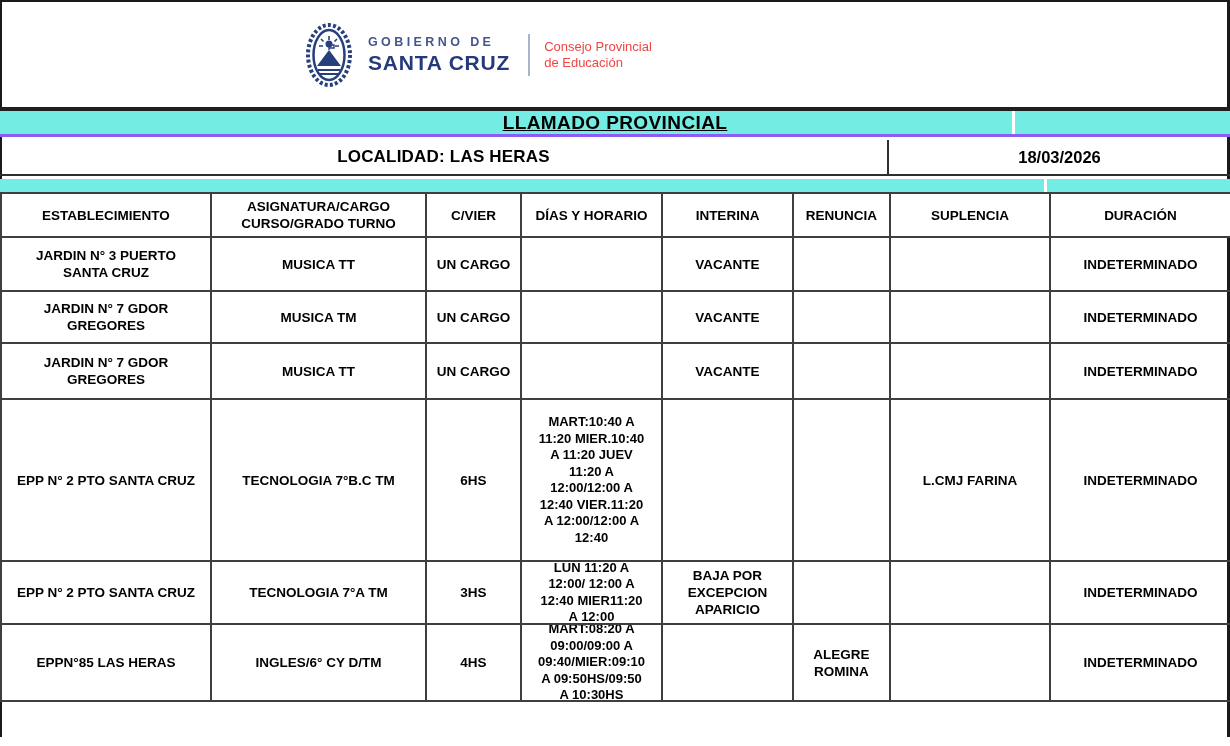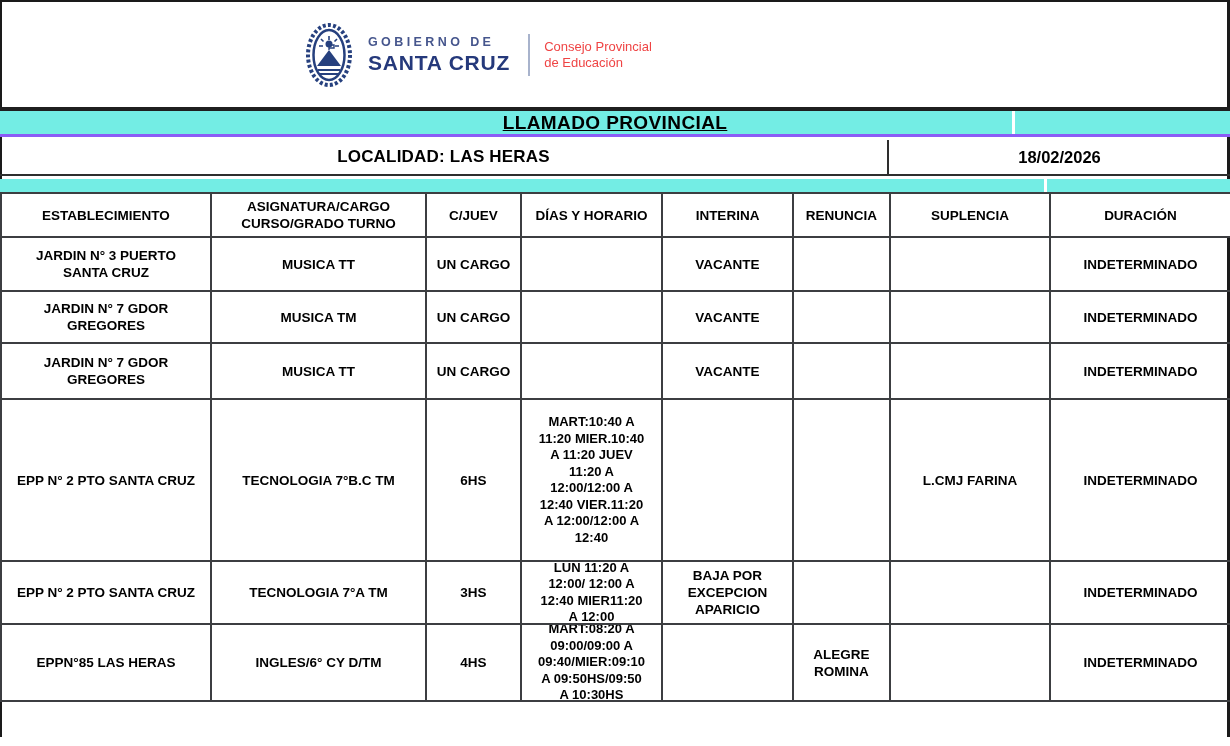--- a/index.html
+++ b/index.html
@@ -100,21 +100,21 @@
   <div class="thick-rule"></div>
 
   <div class="title-band">
     <span class="title-text">LLAMADO PROVINCIAL</span>
     <div class="merge-tick" style="left:1012px;"></div>
   </div>
 
   <div class="loc-row">
     <div class="loc-cell">LOCALIDAD: LAS HERAS</div>
     <div class="loc-vline"></div>
-    <div class="date-cell">18/02/2026</div>
+    <div class="date-cell">18/03/2026</div>
   </div>
 
   <div class="sep-band">
     <div class="merge-tick" style="left:1044px;"></div>
   </div>
 
   <table class="grid">
     <colgroup>
       <col style="width:210px">
         <col style="width:215px">
@@ -123,21 +123,21 @@
       <col style="width:131px">
         <col style="width:97px">
         <col style="width:160px">
         <col style="width:181px">
     </colgroup>
     <thead>
       <tr>
           <th>ESTABLECIMIENTO</th>
           <th>ASIGNATURA/CARGO
 CURSO/GRADO TURNO</th>
-          <th>C/JUEV</th>
+          <th>C/VIER</th>
           <th>DÍAS Y HORARIO</th>
           <th>INTERINA</th>
           <th>RENUNCIA</th>
           <th>SUPLENCIA</th>
           <th>DURACIÓN</th>
         </tr>
     </thead>
     <tbody>
         <tr class="row-0">
           <td>

